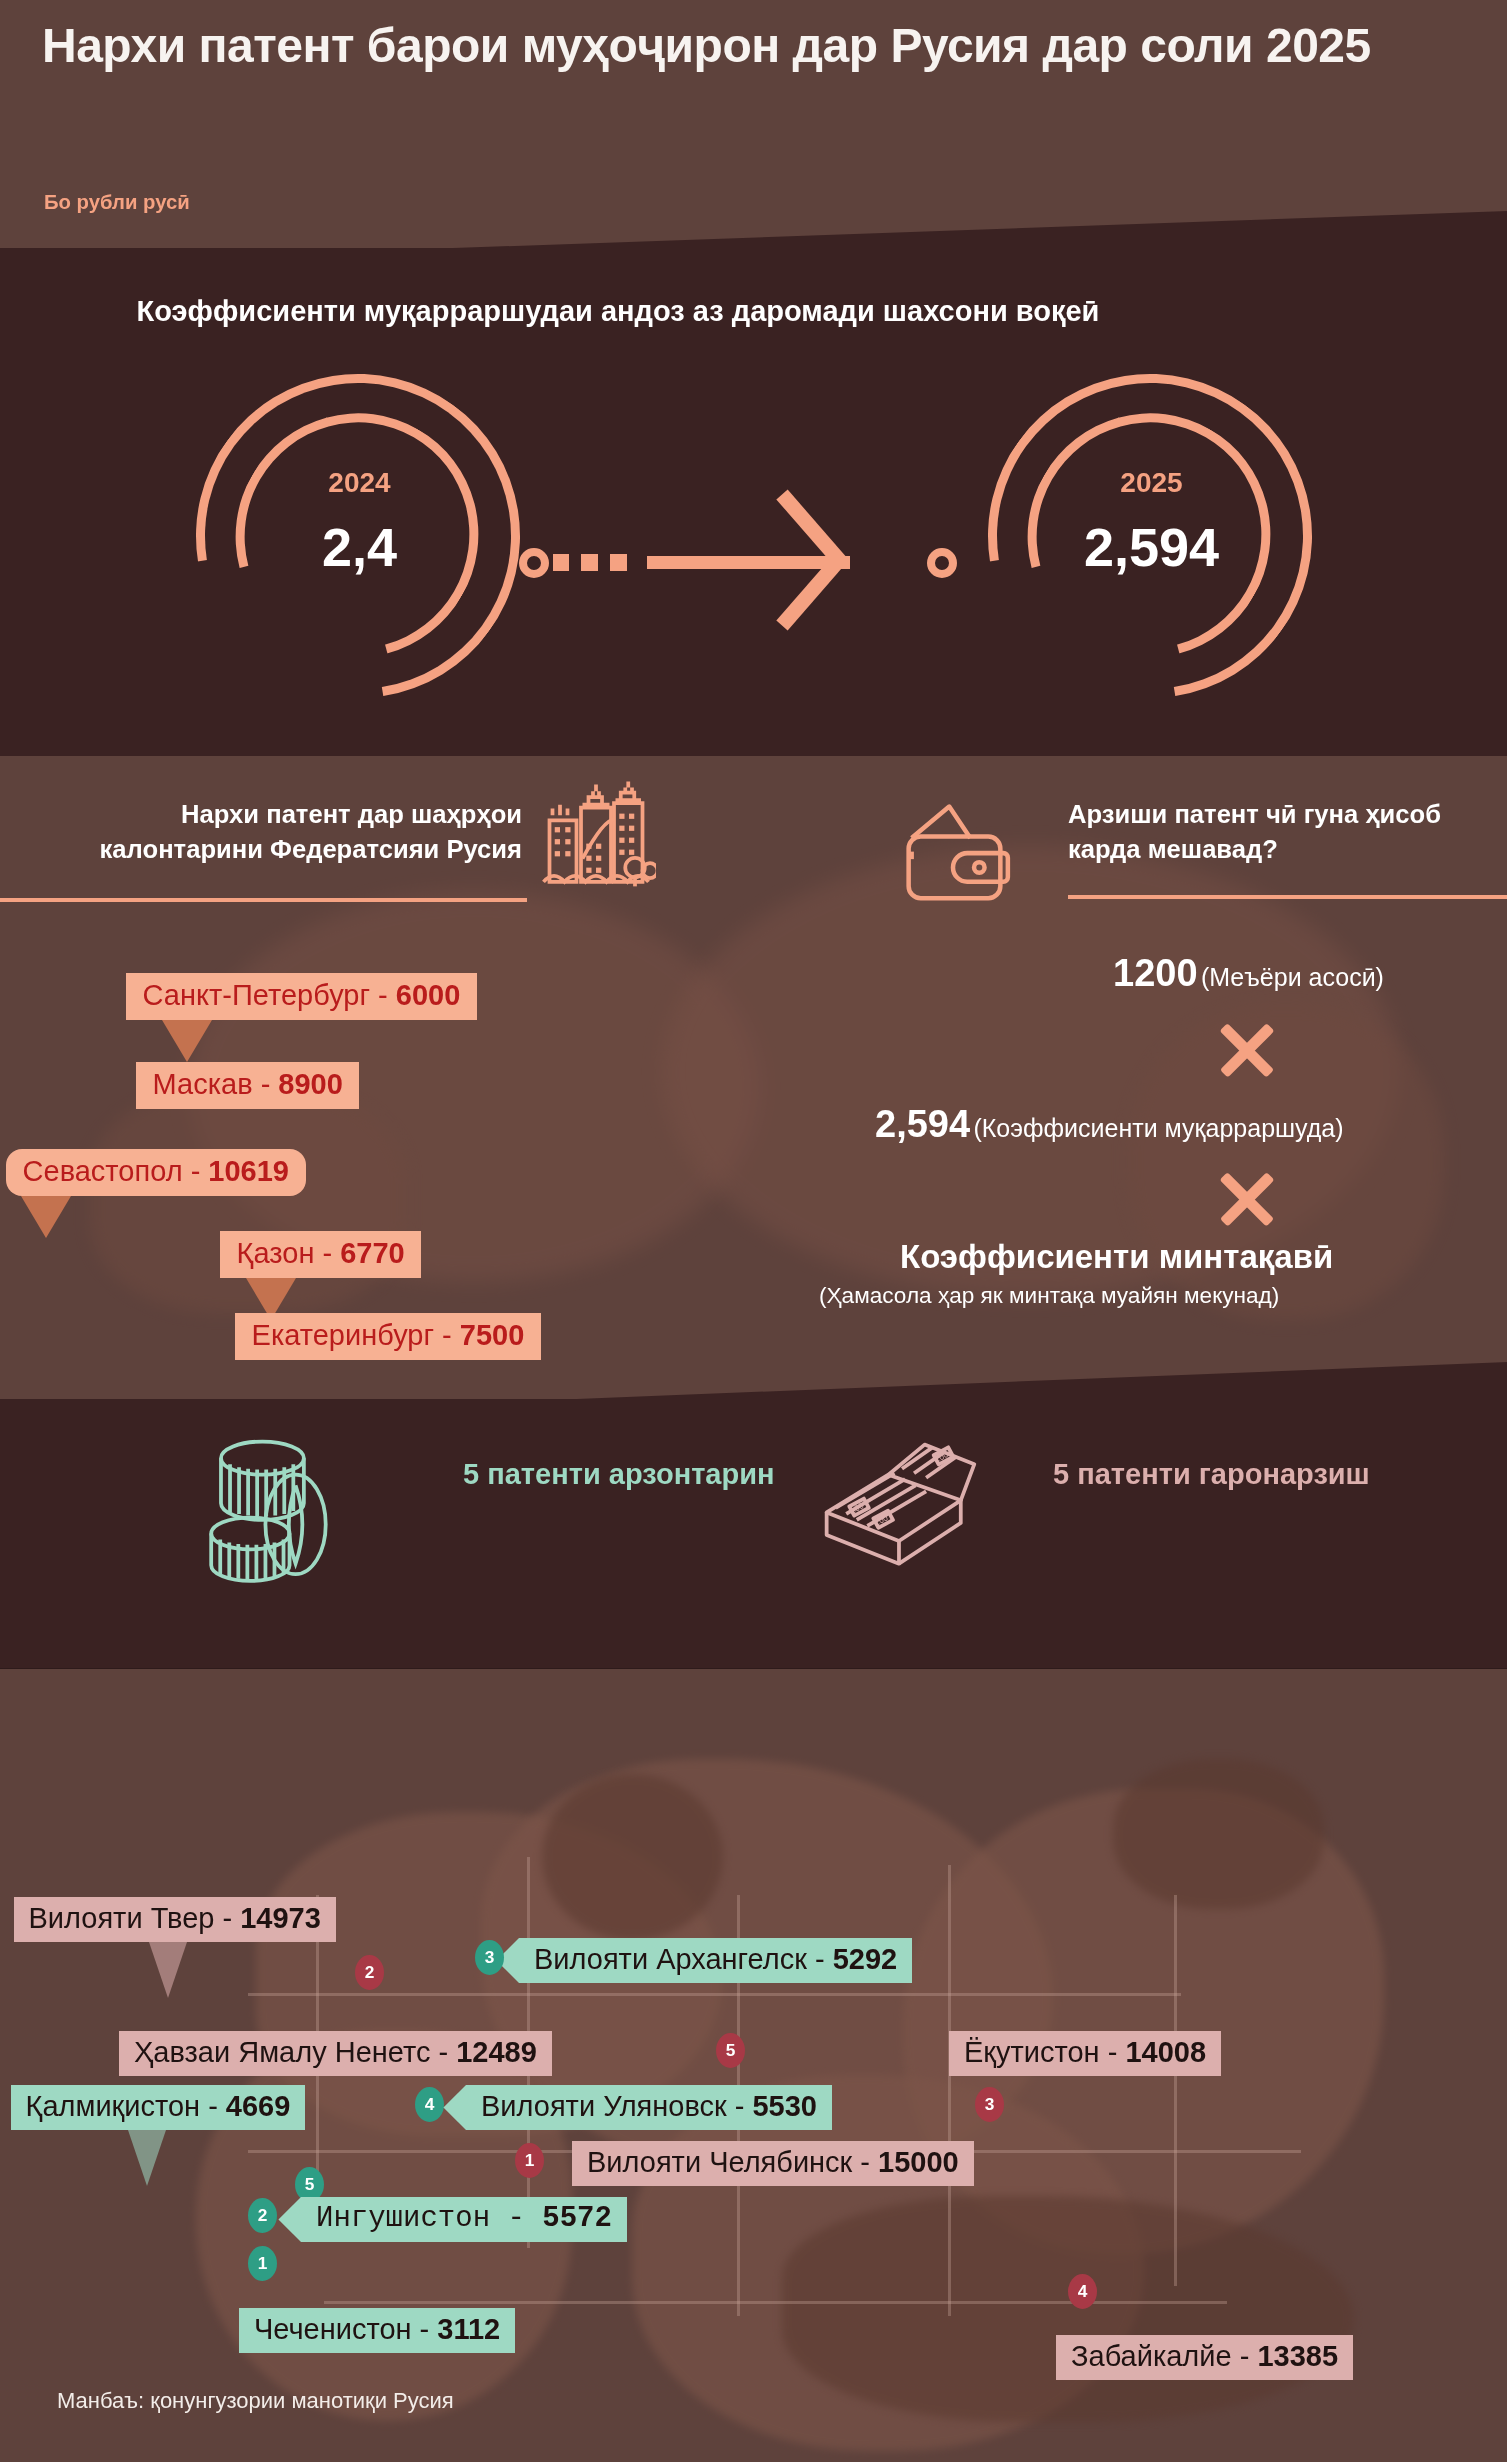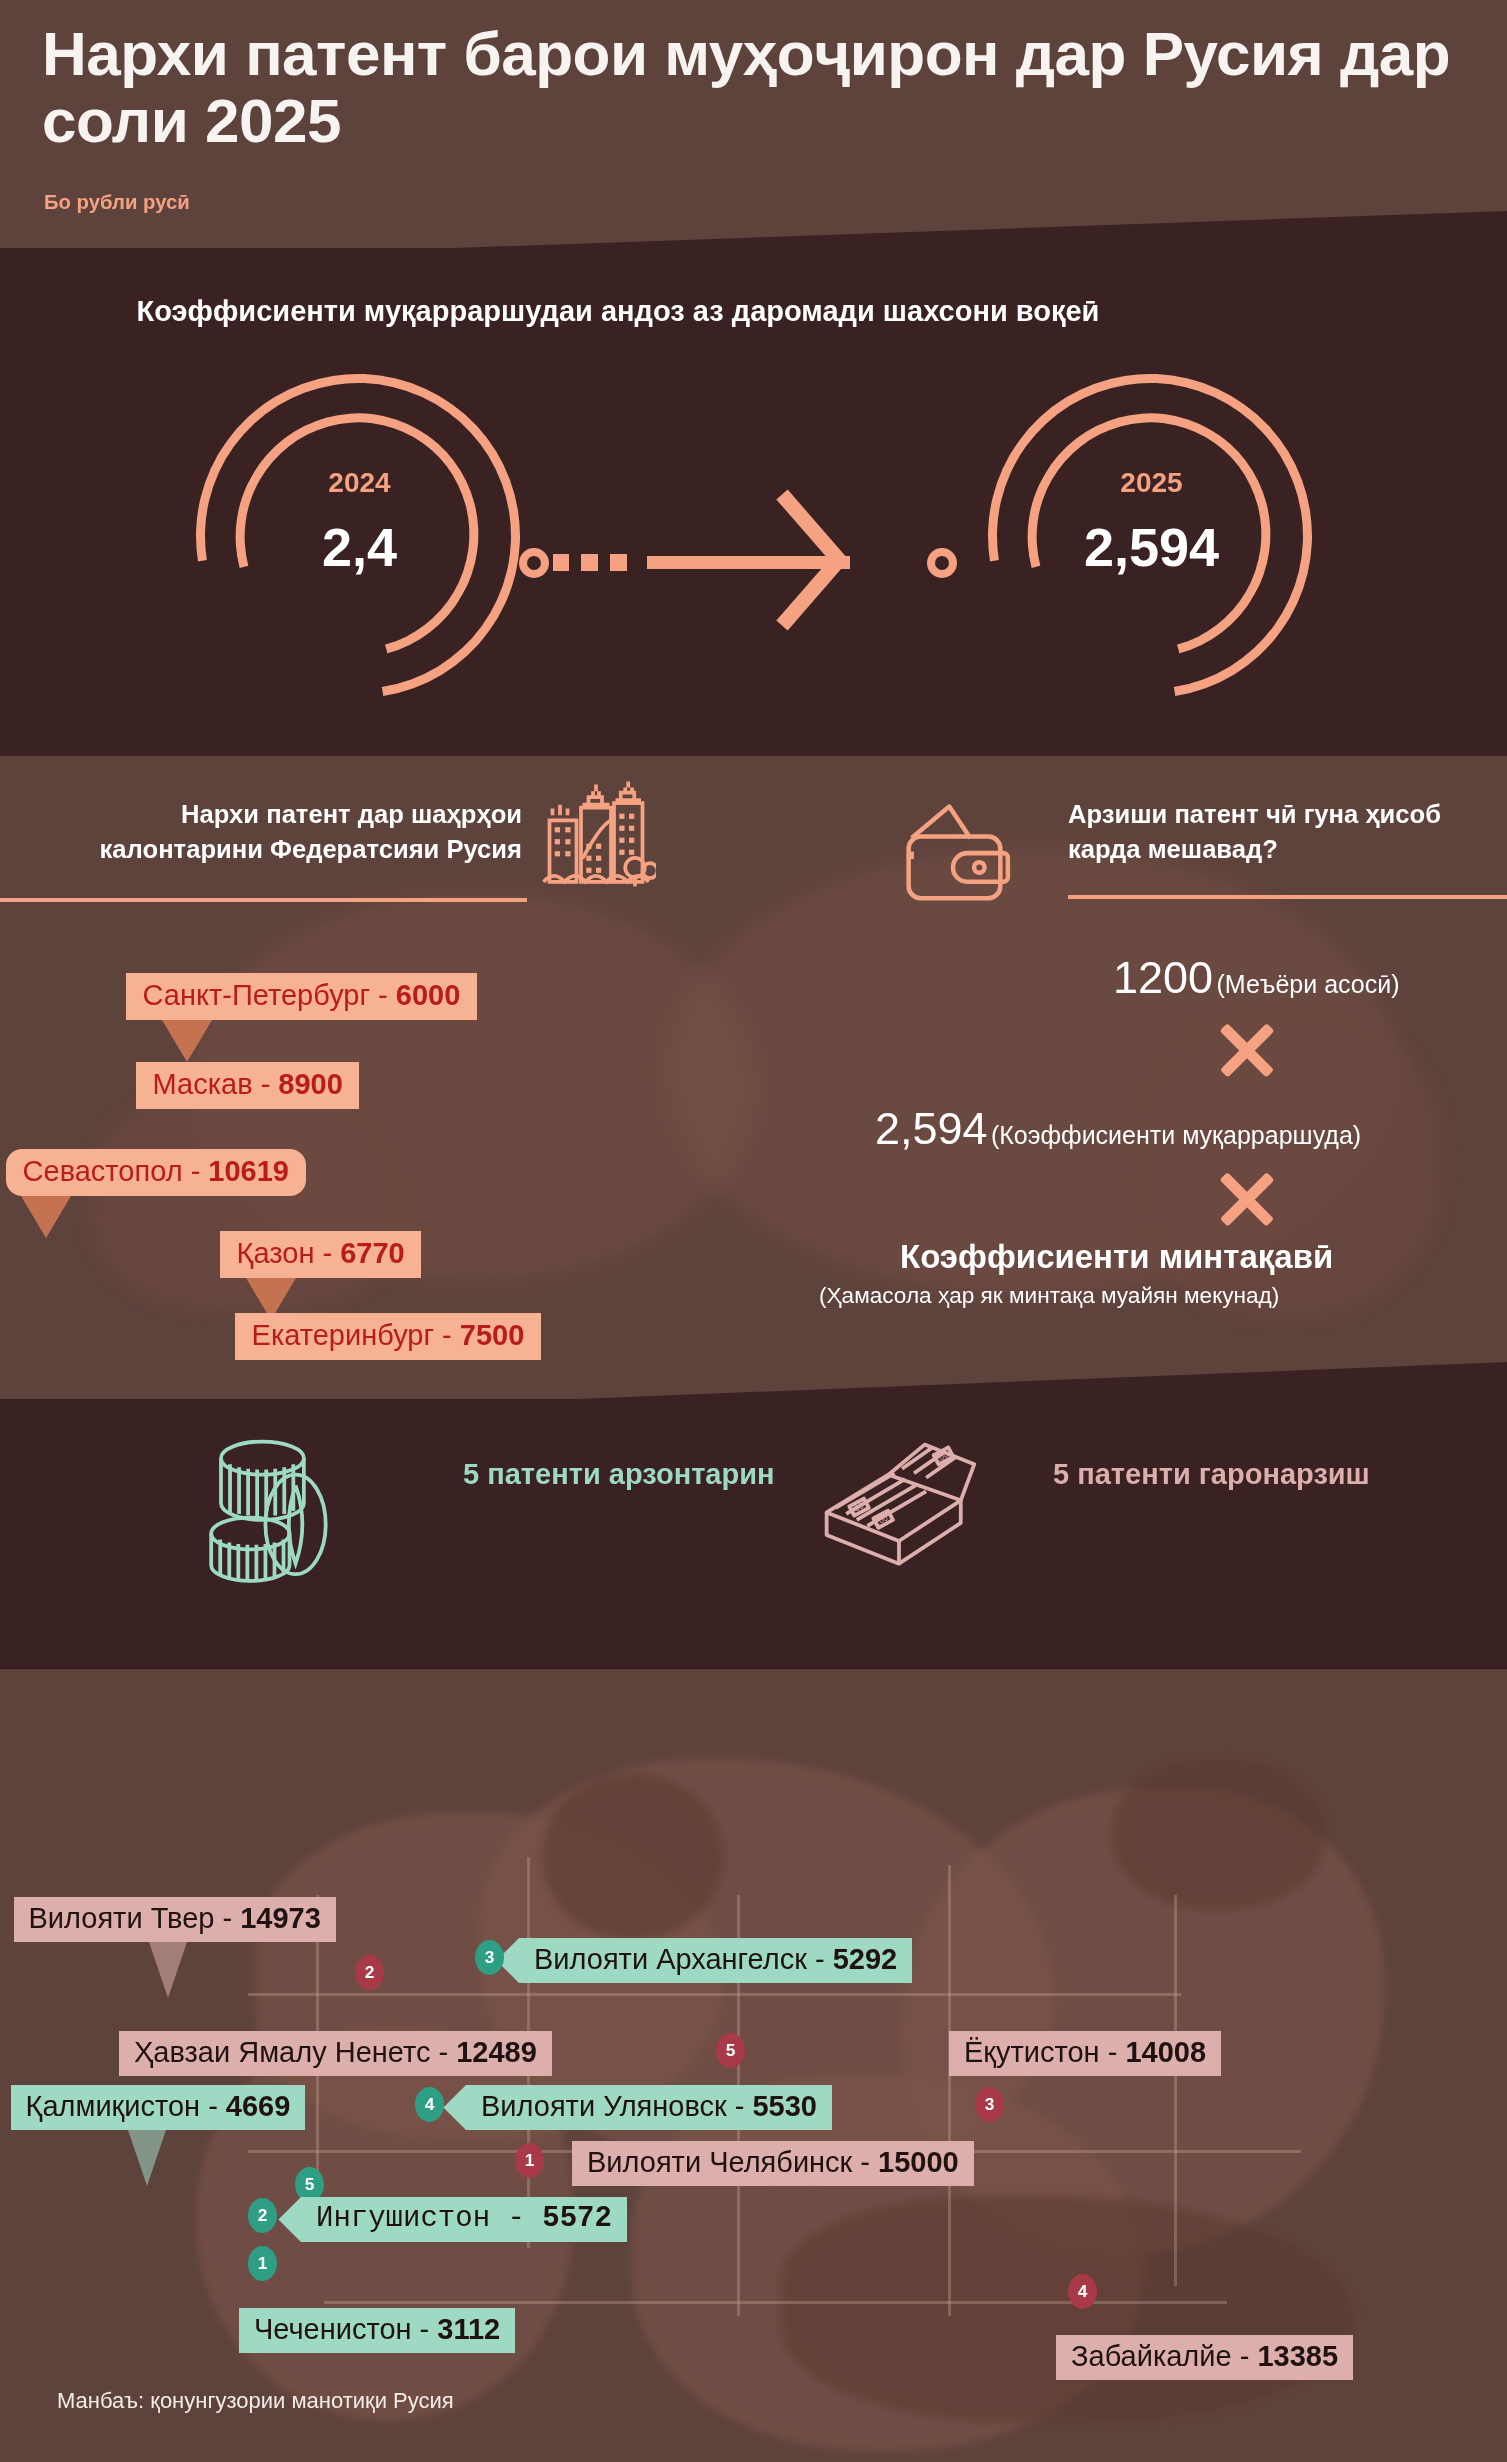--- a/index.html
+++ b/index.html
@@ -36,21 +36,21 @@
     position:absolute; border-radius:50%;
     background:#7A5247; opacity:.45; filter:blur(10.5px);
   }
   .map-wash2{
     position:absolute; background:#6E4A40; opacity:.5; filter:blur(7.5px);
   }
 
   
   #title-text{
     position:absolute; left:42px; top:19.6px; width:1414px;
-    color:#F7F3F0; font-weight:700; font-size:62px; line-height:1.09;
+    color:#F7F3F0; font-weight:700; font-size:48px; line-height:1.09;
     letter-spacing:-0.5px;
   }
   #title-sub{
     position:absolute; left:44px; top:191px;
     color:#F5A282; font-weight:700; font-size:20.3px;
   }
 
   
   #coef-head{
     position:absolute; left:0; top:295px; width:1236px; text-align:center;
@@ -133,21 +133,21 @@
   .chip .ptr{
     position:absolute; left:36px; top:100%; width:0; height:0;
     border-left:25.6px solid transparent; border-right:25.6px solid transparent;
     border-top:42px solid #C4724F;
   }
 
   
   .frow{
     position:absolute; color:#fff; white-space:nowrap;
   }
-  .fbig{ font-size:45px; font-weight:400; }
+  .fbig{ font-size:38px; font-weight:700; }
   .fsm{ font-size:25px; font-weight:400; }
   .xmark{
     position:absolute; width:66px; height:66px;
   }
   .xmark span{
     position:absolute; left:0; top:29px; width:66px; height:10.5px;
     background:#F5A282; border-radius:3px;
   }
   .xmark span:first-child{ transform:rotate(45deg); }
   .xmark span:last-child{ transform:rotate(-45deg); }

